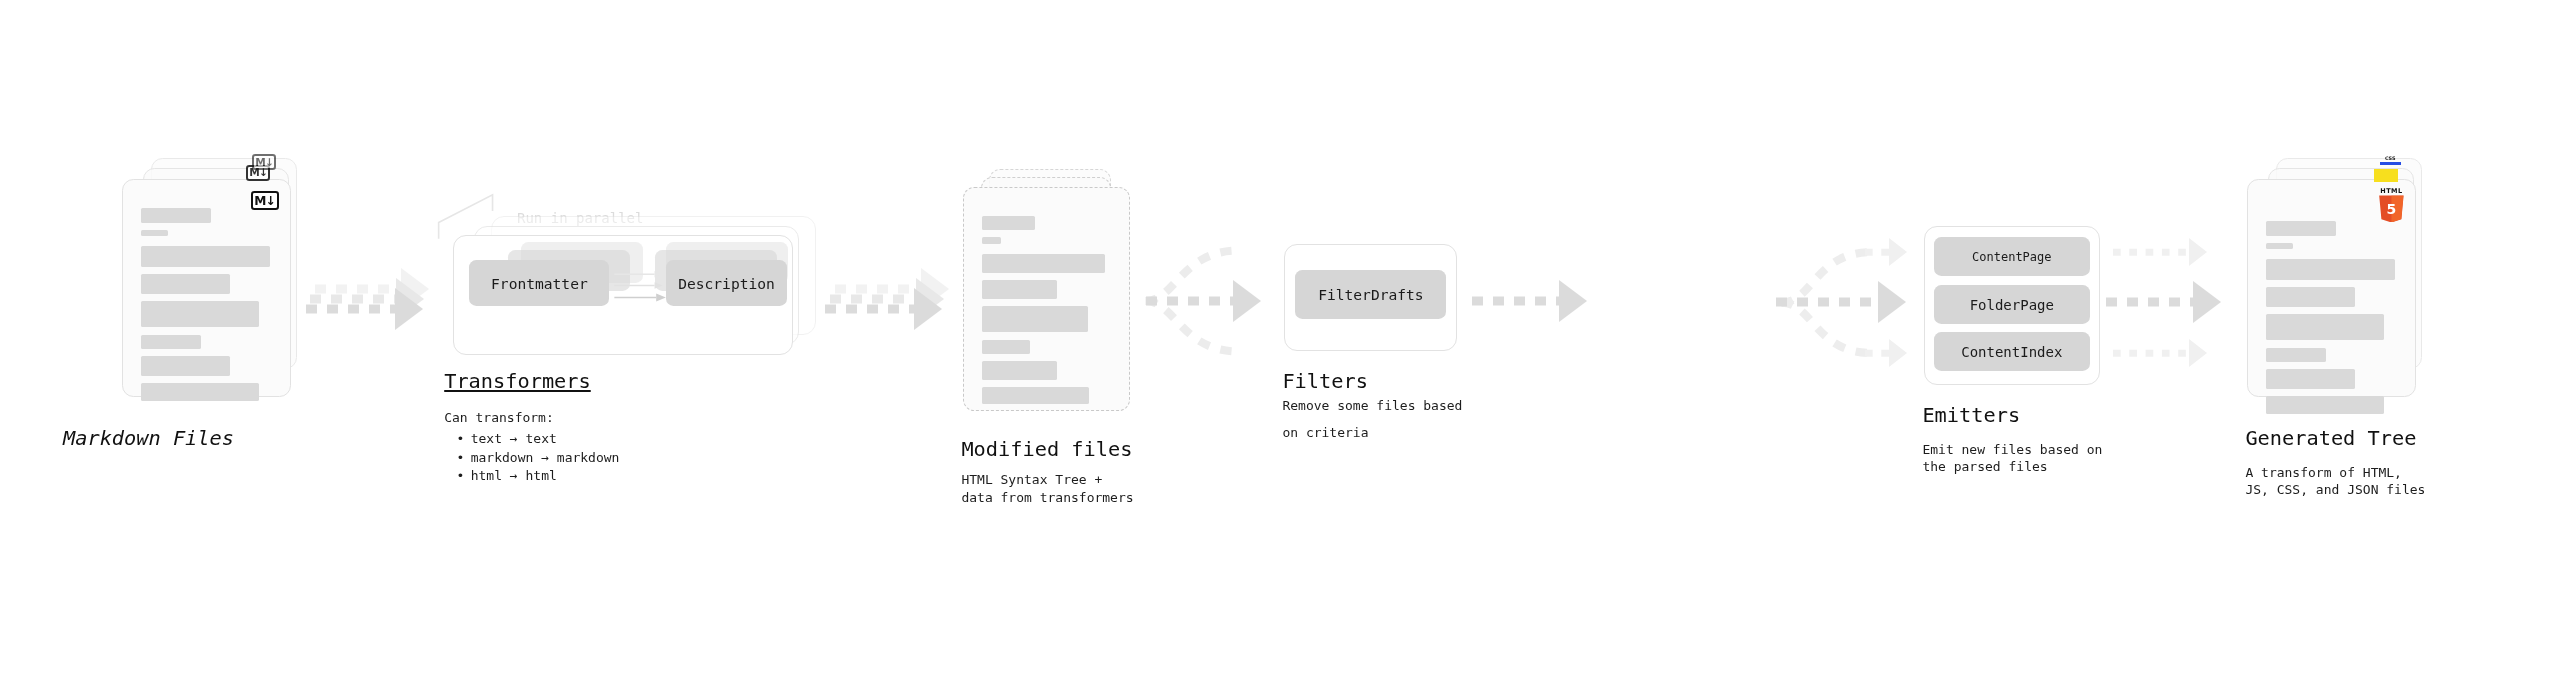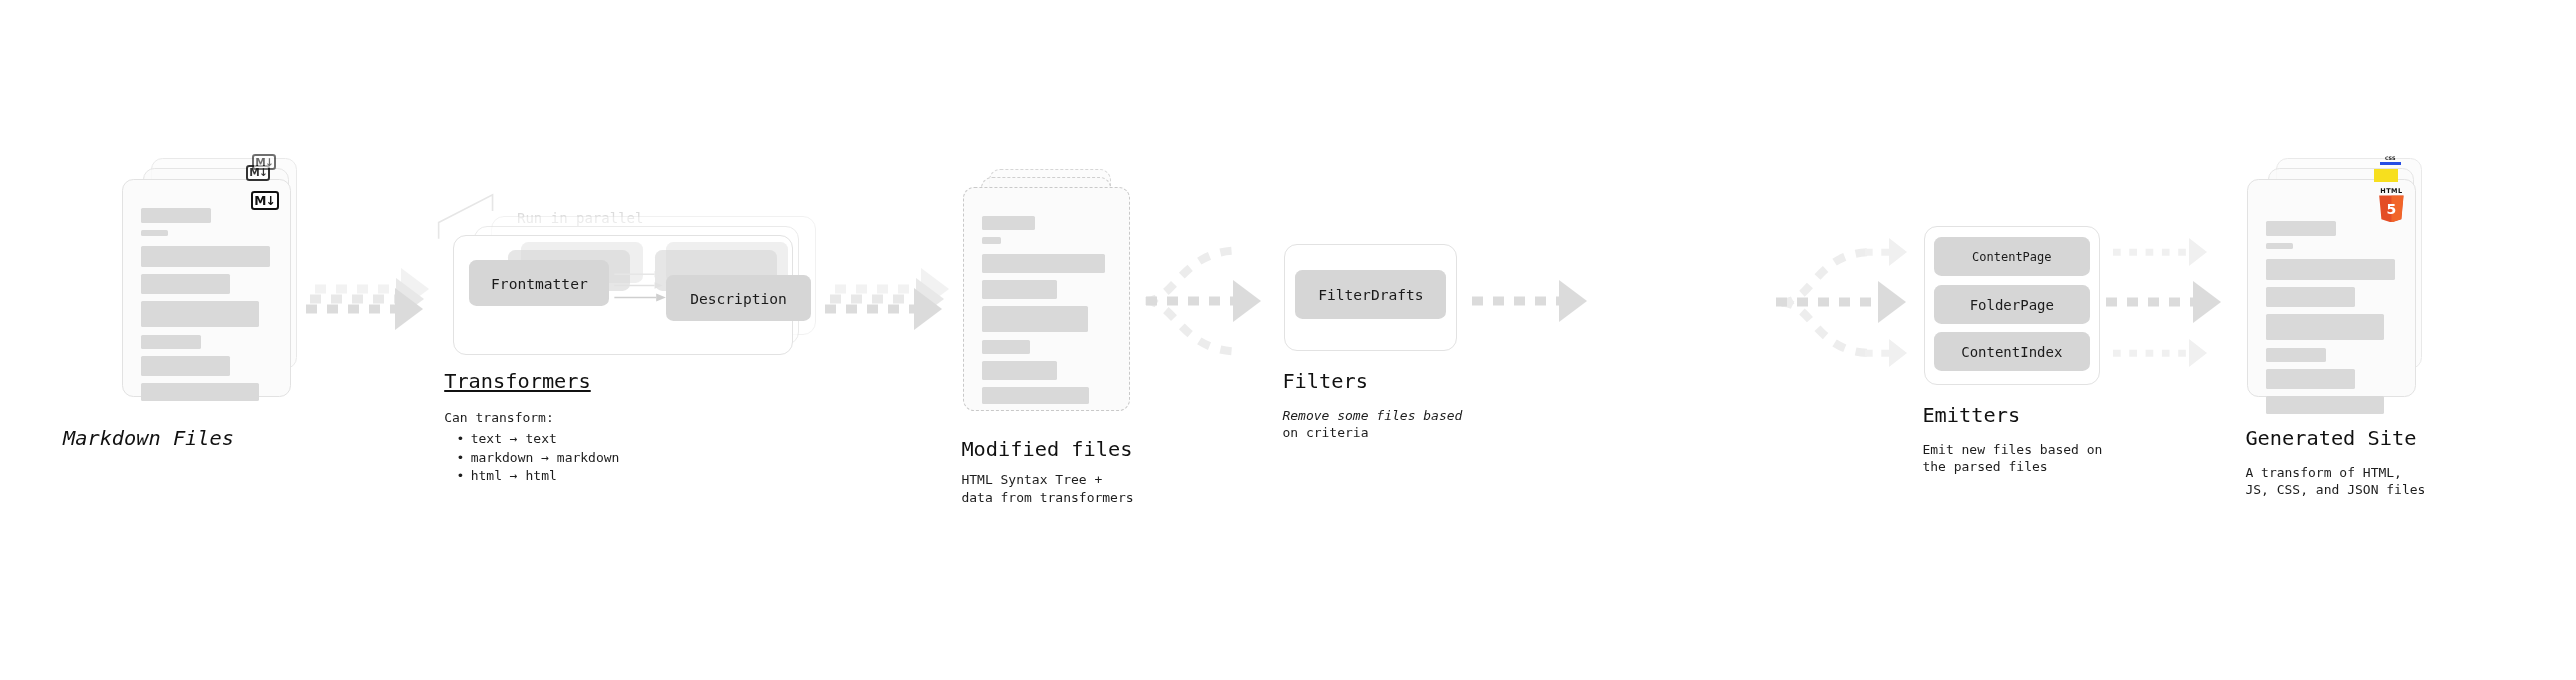--- a/index.html
+++ b/index.html
@@ -208,21 +208,21 @@
         <line x1="0" y1="18" x2="50" y2="18"></line>
           <polygon points="50,14 60,18 50,22" fill="#e1e1e1" stroke="none"></polygon>
       </g>
       <g stroke="#cfcfcf" stroke-width="2" fill="none">
         <line x1="0" y1="33" x2="52" y2="33"></line>
           <polygon points="52,28 64,33 52,38" fill="#cfcfcf" stroke="none"></polygon>
       </g>
     </svg>
 
     <div class="chip" style="left:24.4px; top:67px; width:140px; height:46px;">Frontmatter</div>
-    <div class="chip" style="left:221px; top:82px; width:145px; height:46px;">Description</div>
+    <div class="chip" style="left:221px; top:67px; width:121px; height:46px;">Description</div>
 
     <div class="title" style="left:-0.8px; top:176px;text-decoration:underline;">Transformers</div>
 
     <div class="subtitle" style="left:-0.8px; top:216px;">Can transform:</div>
 
     <ul class="bullets" style="left:11.4px; top:237px;">
       <li>text → text</li>
       <li>markdown → markdown</li>
       <li>html → html</li>
     </ul>
@@ -275,21 +275,21 @@
       <div class="dash" style="width:91px;"></div>
         <div class="head" style="left:87px;"></div>
     </div>
   </div>
 
   <div class="node" style="left:1284px; top:244px;">
     <div class="groupbox" style="left:0px; top:0px; width:173px; height:107px;"></div>
     <div class="chip" style="left:11.4px; top:26px; width:151px; height:49px;">FilterDrafts</div>
 
     <div class="title" style="left:-1.6px; top:125px;">Filters</div>
-    <div class="subtitle" style="left:-1.6px; top:163px;font-style:italic;">Remove some files based</div>
+    <div class="subtitle" style="left:-1.6px; top:153px;">Remove some files based</div>
     <div class="subtitle" style="left:-1.6px; top:180px;">on criteria</div>
   </div>
 
   <div class="arrow" style="left:1472px; top:301px; width:122px; color:#dbdbdb;">
     <div class="dash" style="width:91px;"></div>
       <div class="head" style="left:87px;"></div>
   </div>
 
 
   <div>
@@ -360,19 +360,19 @@
         </div>
       </div>
 
       <div class="js-badge" style="left:127px; top:10.6px;"></div>
       <div class="css-badge" style="left:131px; top:-1.6px;">
         <span class="css-word">CSS</span>
         <span class="css-bar"></span>
       </div>
     </div>
 
-    <div class="title" style="left:-1.6px; top:268px;">Generated Site</div>
+    <div class="title" style="left:-1.6px; top:268px;">Generated Tree</div>
     <div class="subtitle" style="left:-1.6px; top:306px;">A transform of HTML,</div>
     <div class="subtitle" style="left:-1.6px; top:323px;">JS, CSS, and JSON files</div>
   </div>
 
 </div>
 
 
 </body></html>

